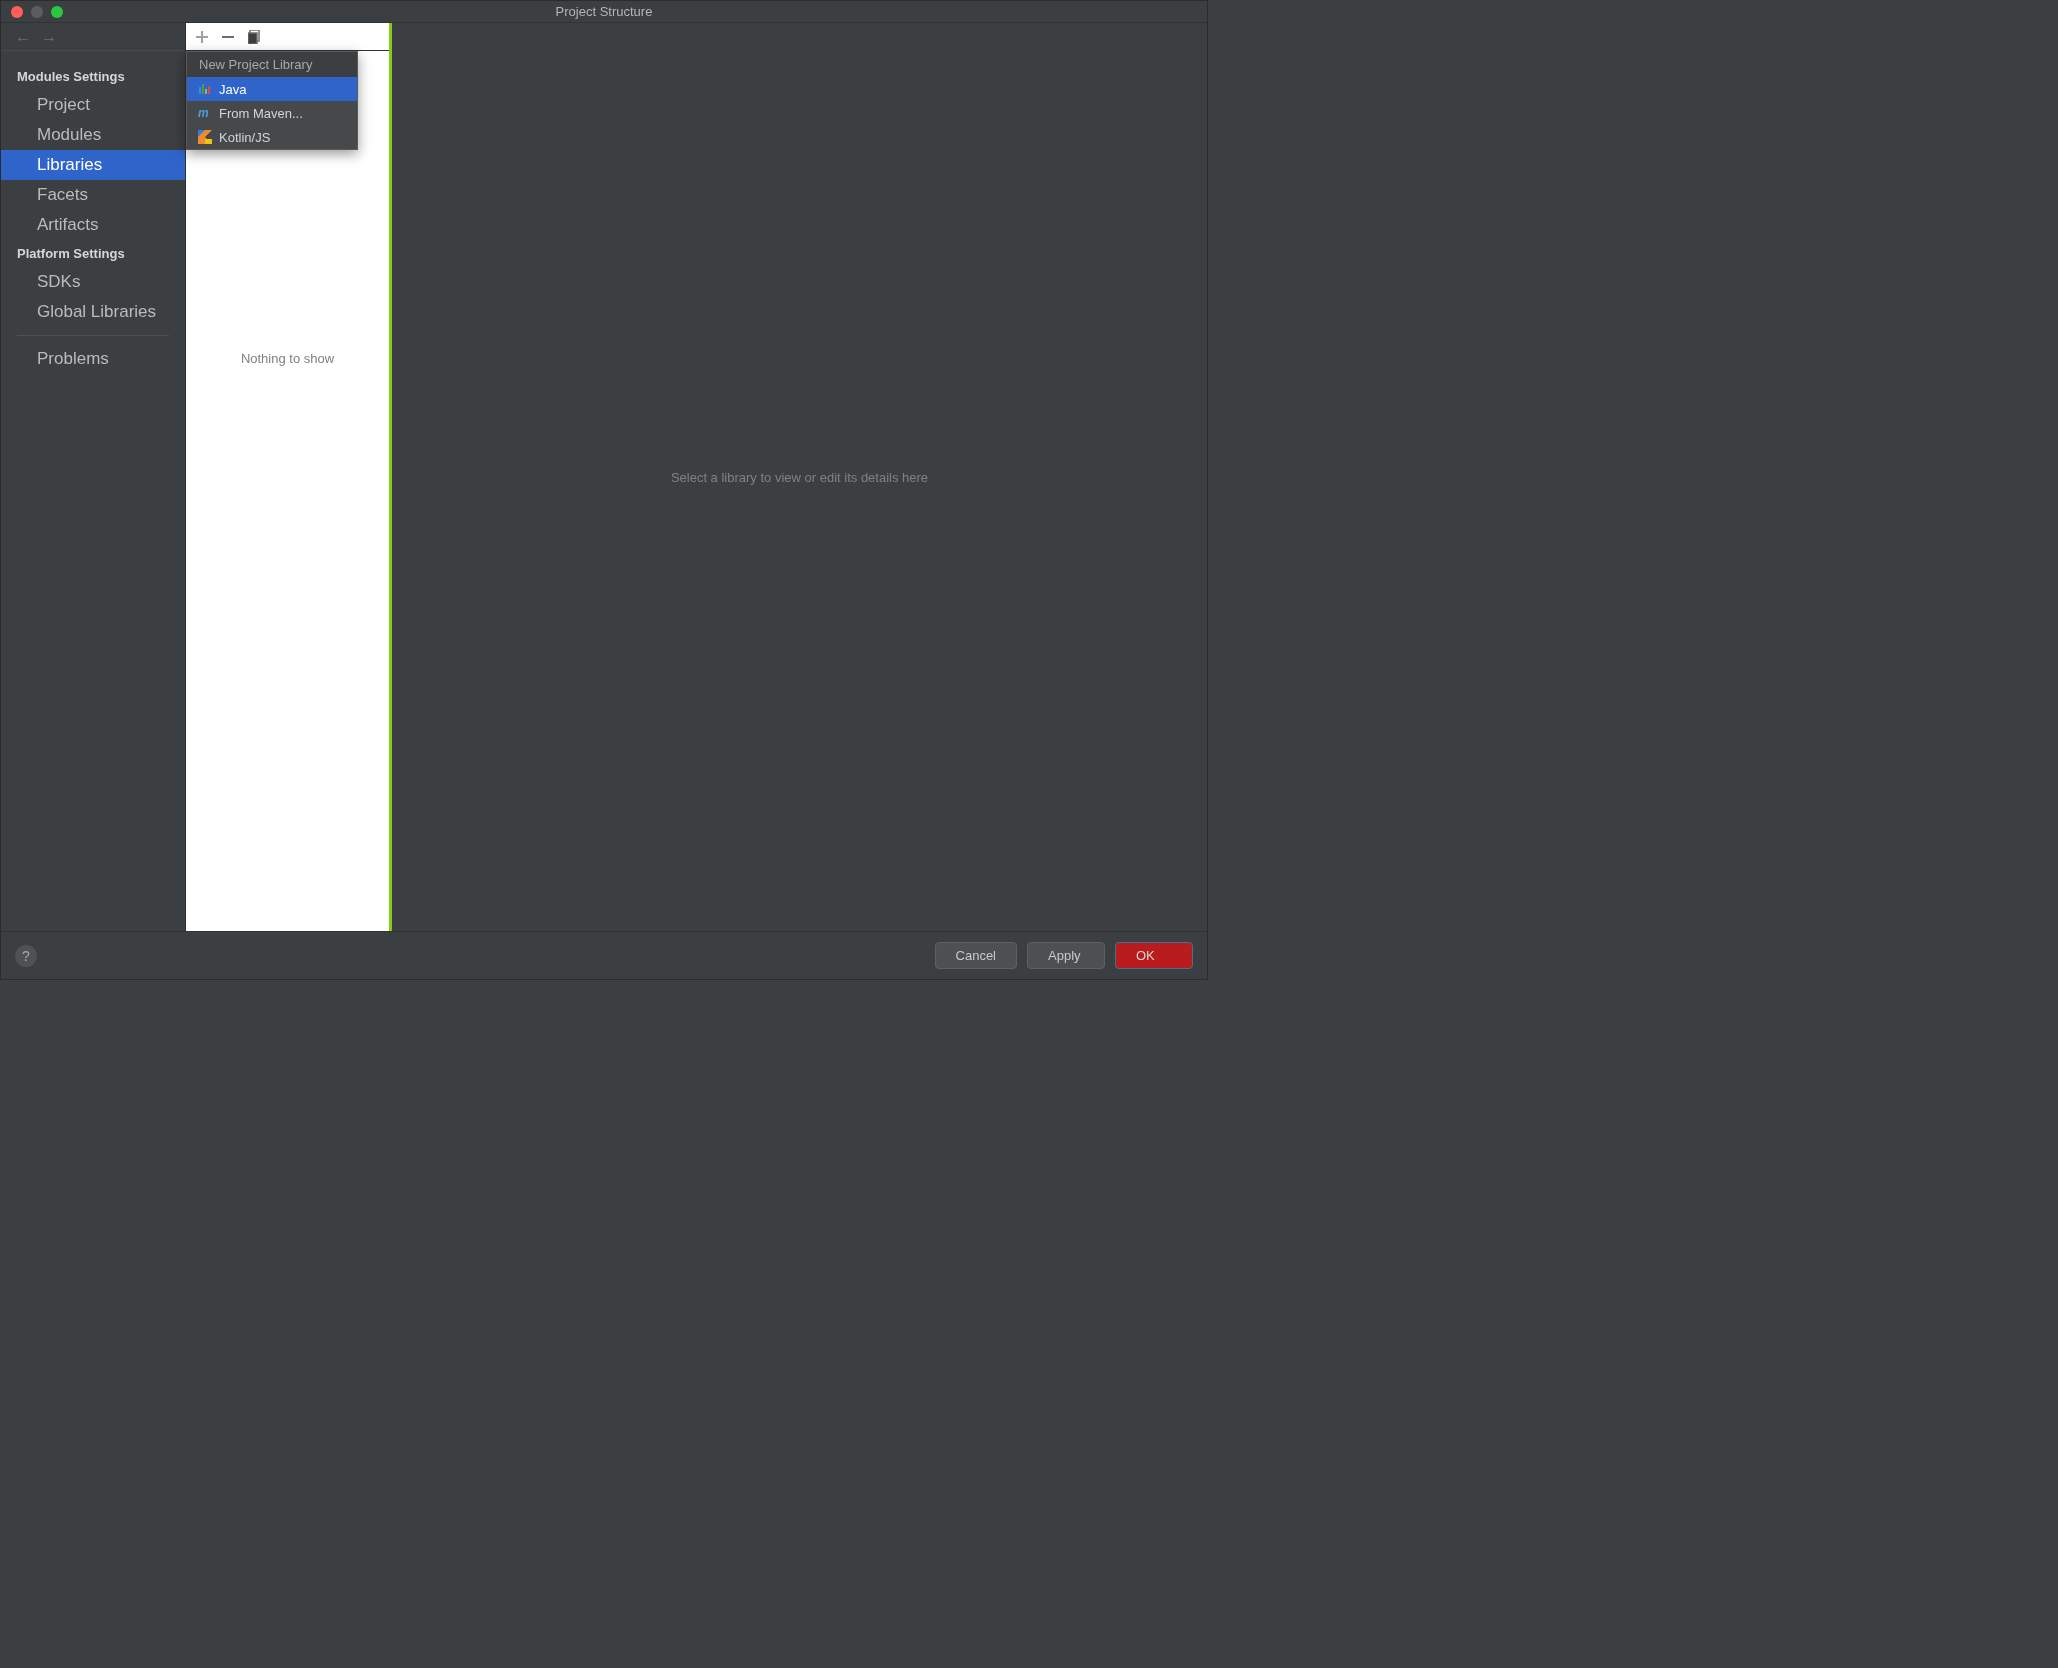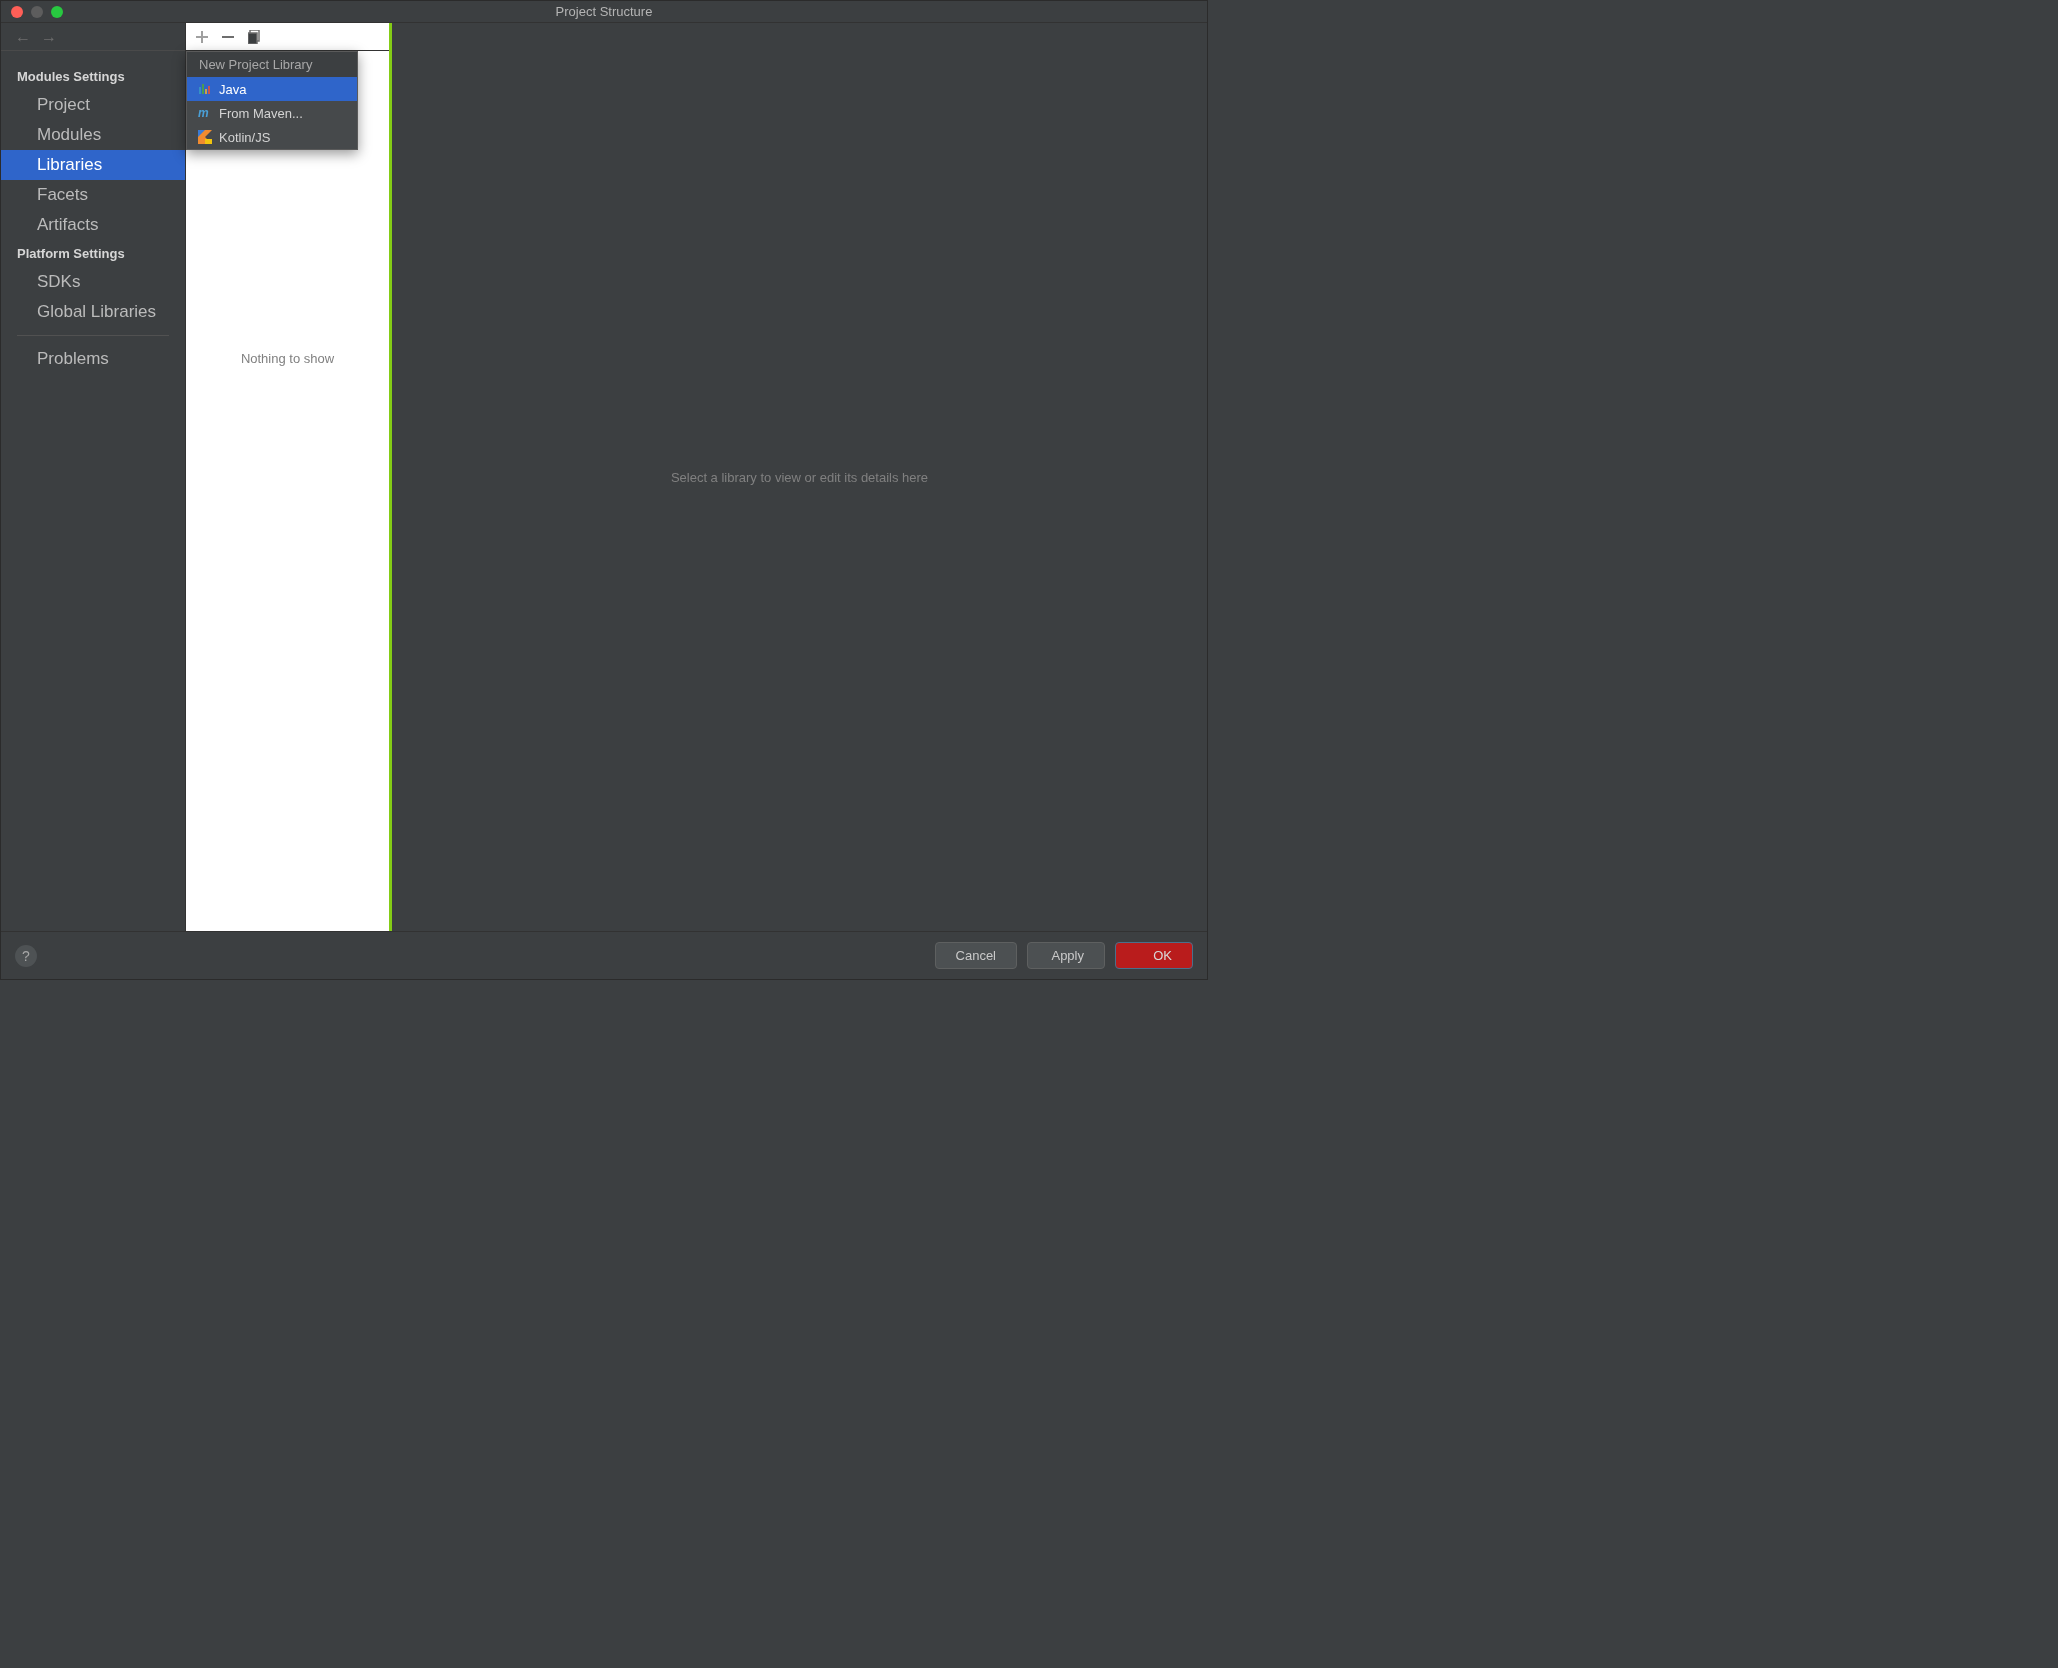--- a/index.html
+++ b/index.html
@@ -201,21 +201,21 @@
     }
     .btn {
       padding: 5px 20px;
       background: #4c5052;
       border: 1px solid #5e6060;
       color: #c9c9c9;
       border-radius: 4px;
       cursor: pointer;
       font-size: 13px;
       min-width: 78px;
-      text-align: right;
+      text-align: left;
     }
     .btn.primary {
       background: #b91c1c;
       border-color: #4a708b;
       color: #d9d9d9;
     }
   </style>
 </head>
 <body>
 

